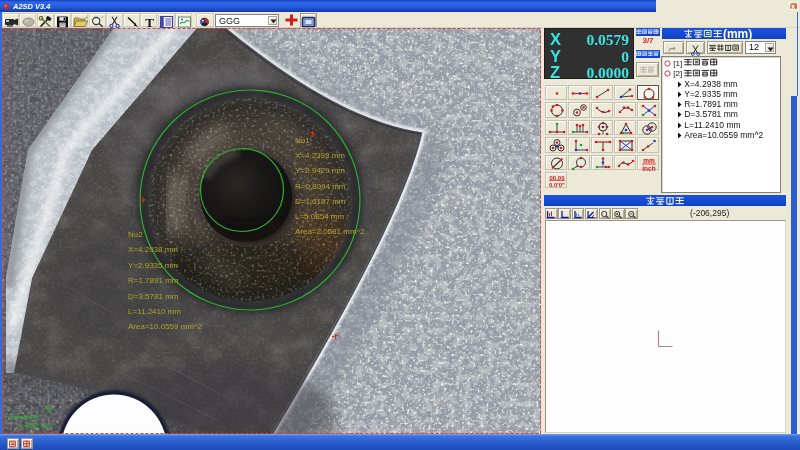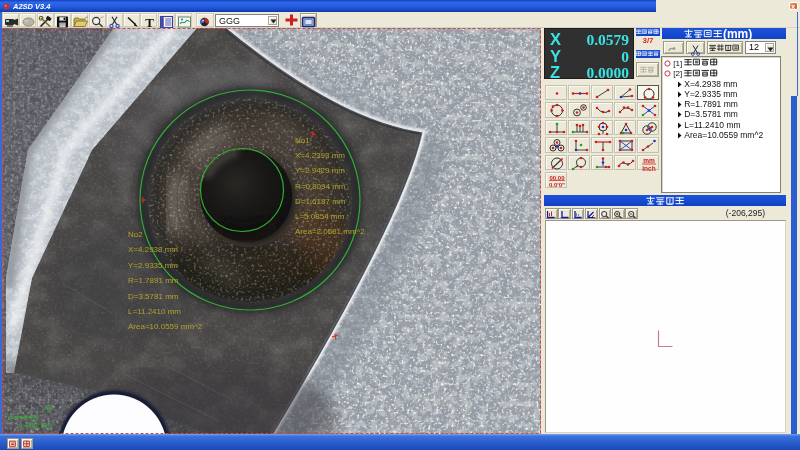--- a/index.html
+++ b/index.html
@@ -463,21 +463,21 @@
 <div class="abs btn3d" style="left:612.0px;top:207.5px;width:12.5px;height:11px;text-align:center;line-height:10px"><svg width="10" height="9">
       <circle cx="4.2" cy="4" r="2.6" fill="none" stroke="#333" stroke-width="1"></circle>
       <path d="M6.2,6 L8.5,8" stroke="#333" stroke-width="1.2"></path>
       <path d="M3,4 h2.4 M4.2,2.8 v2.4" stroke="#333" stroke-width="0.8"></path>
     </svg></div>
 <div class="abs btn3d" style="left:625.4px;top:207.5px;width:12.5px;height:11px;text-align:center;line-height:10px"><svg width="10" height="9">
       <circle cx="4.2" cy="4" r="2.6" fill="none" stroke="#333" stroke-width="1"></circle>
       <path d="M6.2,6 L8.5,8" stroke="#333" stroke-width="1.2"></path>
       <path d="M3,4 h2.4" stroke="#333" stroke-width="0.8"></path>
     </svg></div>
-<div class="abs" style="left:690px;top:208px;width:75px;height:10px;font-size:8.5px;color:#222;text-align:right">(-206,295)</div>
+<div class="abs" style="left:690px;top:208px;width:75px;height:10px;font-size:8.5px;color:#222;text-align:left">(-206,295)</div>
 <div class="abs" style="left:545px;top:219.5px;width:241px;height:213px;background:#fefefe;border:1px solid #9a978a;border-right-color:#d8d5c8;border-bottom-color:#d8d5c8">
 <svg width="239" height="211">
       <path d="M112.5,109.5 V125.5 H126.5" fill="none" stroke="#c17f8d" stroke-width="1.2"></path>
     </svg></div>
 <div class="abs gbtn" style="left:545.0px;top:84.5px;width:22px;height:15.5px;"><svg width="22" height="15" viewBox="0 0 22 15">
       <circle cx="11" cy="7.5" r="1.3" fill="#cc2020"></circle>
     </svg></div>
 <div class="abs gbtn" style="left:568.1px;top:84.5px;width:22px;height:15.5px;"><svg width="22" height="15" viewBox="0 0 22 15">
       <path d="M3,7.5 L19,7.5" stroke="#cc2020" stroke-width="1.2" fill="none"></path>
       <circle cx="4" cy="7.5" r="1.3" fill="#cc2020"></circle>

